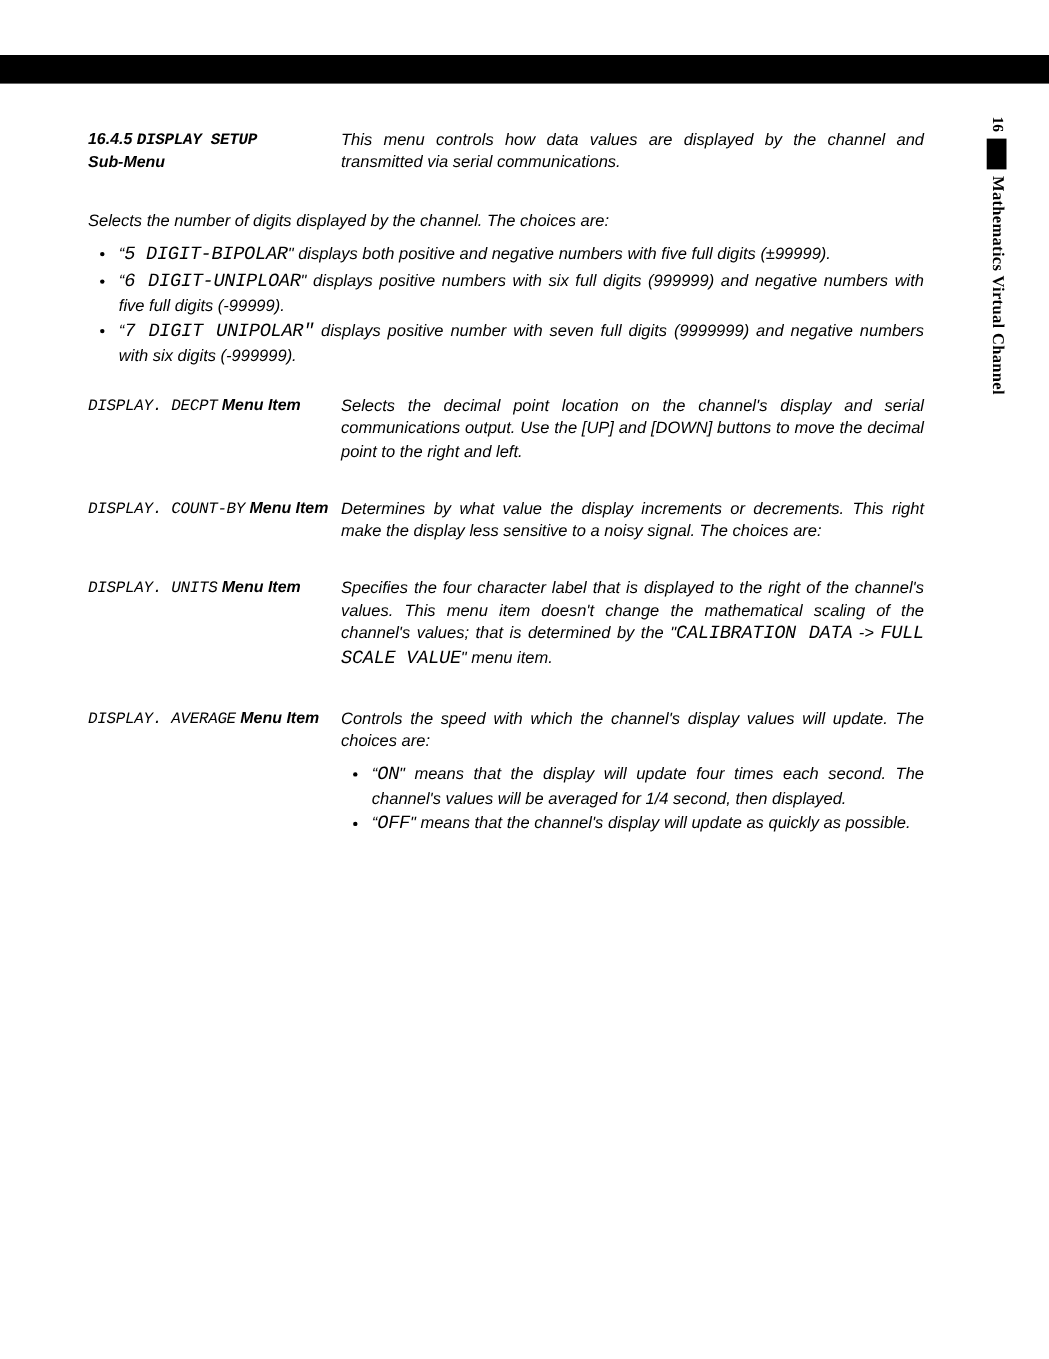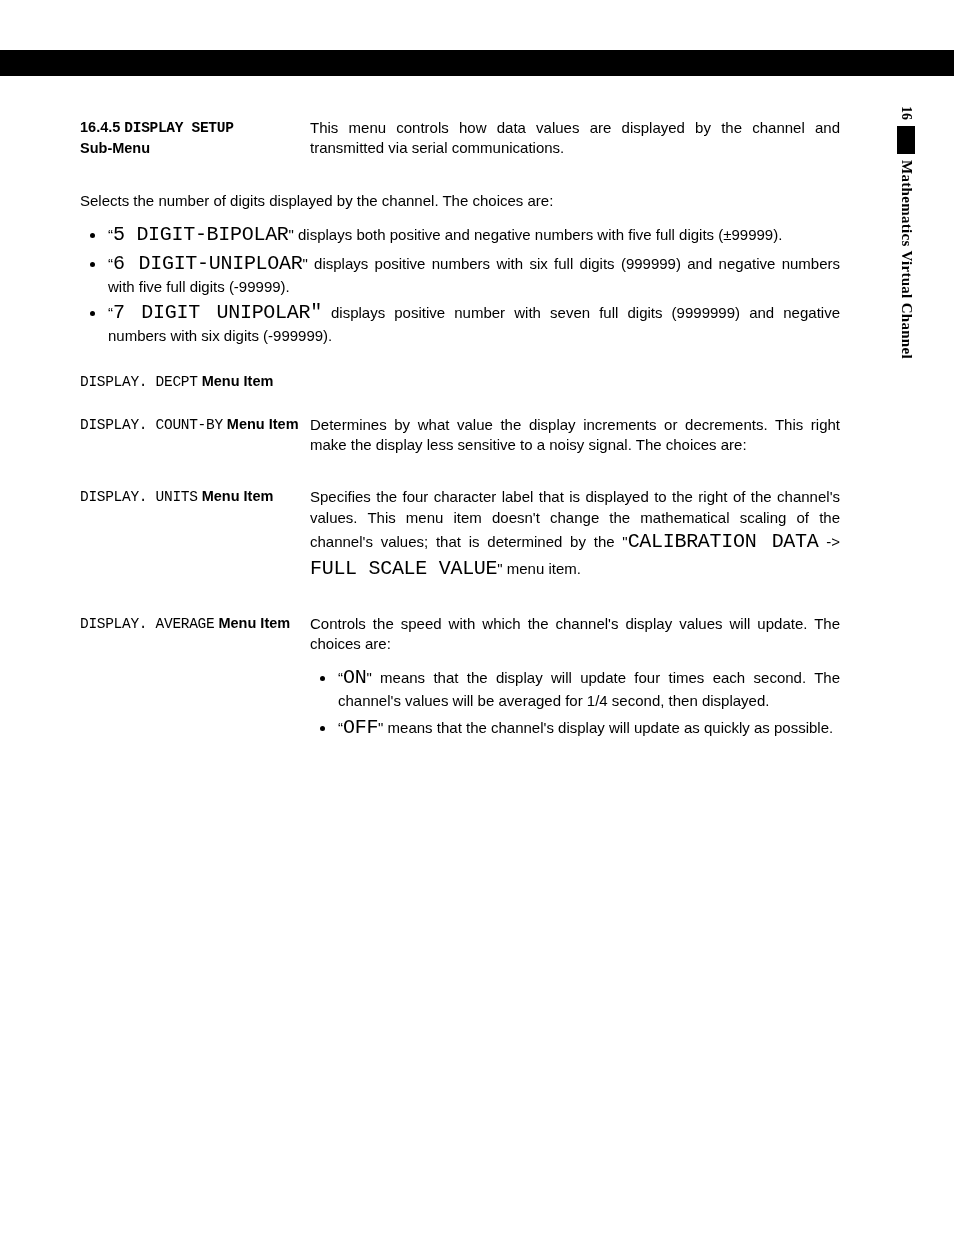--- a/index.html
+++ b/index.html
@@ -46,20 +46,21 @@
     font-family: "Times New Roman", Times, serif;
     font-weight: bold;
     font-size: 15px;
     writing-mode: vertical-rl;
     display: block;
     margin: 0 auto;
     letter-spacing: 0.3px;
   }
   .content {
     margin: 42px 114px 0 80px;
+    font-style: italic;
   }
   .row {
     display: flex;
     margin-bottom: 22px;
   }
   .left {
     width: 222px;
     flex: 0 0 222px;
     padding-right: 8px;
     font-size: 14.5px;
@@ -70,21 +71,21 @@
   .left .bold { font-weight: bold; }
   .right {
     flex: 1;
     font-size: 15px;
     line-height: 1.35;
     text-align: justify;
   }
   .right p { margin: 0 0 10px 0; }
   .right ul { margin: 4px 0 4px 0; padding-left: 26px; }
   .right li { margin: 0 0 2px 0; padding-left: 2px; }
-  .mono { font-family: "Courier New", monospace; letter-spacing: -0.3px; font-size: 20px; }
+  .mono { font-family: "Courier New", monospace; letter-spacing: -0.3px; font-size: 17px; }
 </style>
 </head>
 <body>
 
 <div class="page">
   <div class="topbar"></div>
 
   <div class="sidecol">
     <span class="chnum">16</span>
     <div class="blk"></div>
@@ -113,20 +114,23 @@
           <li>“<span class="mono">7 DIGIT UNIPOLAR"</span><span> displays positive number with seven full digits (9999999) and negative numbers with six digits (-999999).</span></li>
         </ul>
       </div>
     </div>
 
     <div class="row">
       <div class="left">
         <span class="lcd">DISPLAY. DECPT</span>
         <span class="bold">Menu Item</span>
       </div>
+      <div class="right">
+        <p>Selects the decimal point location on the channel's display and serial communications output.  Use the [UP] and [DOWN] buttons to move the decimal point to the right and left.</p>
+      </div>
     </div>
 
     <div class="row">
       <div class="left">
         <span class="lcd">DISPLAY. COUNT-BY</span>
         <span class="bold">Menu Item</span>
       </div>
       <div class="right">
         <p>Determines by what value the display increments or decrements.  This right make the display less sensitive to a noisy signal. The choices are:</p>
       </div>

